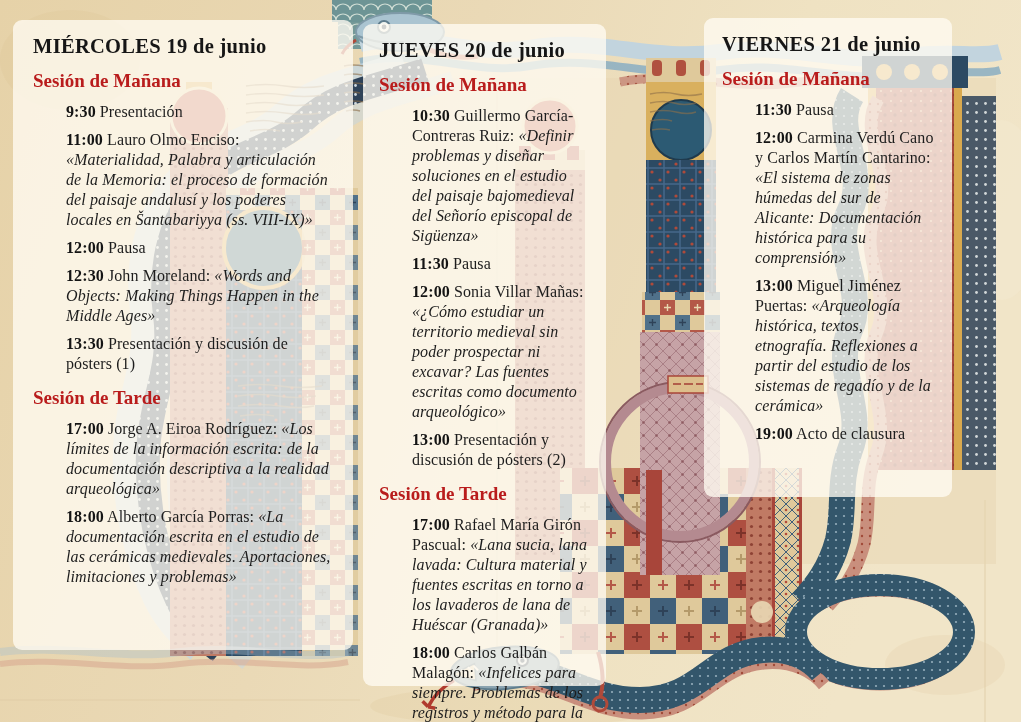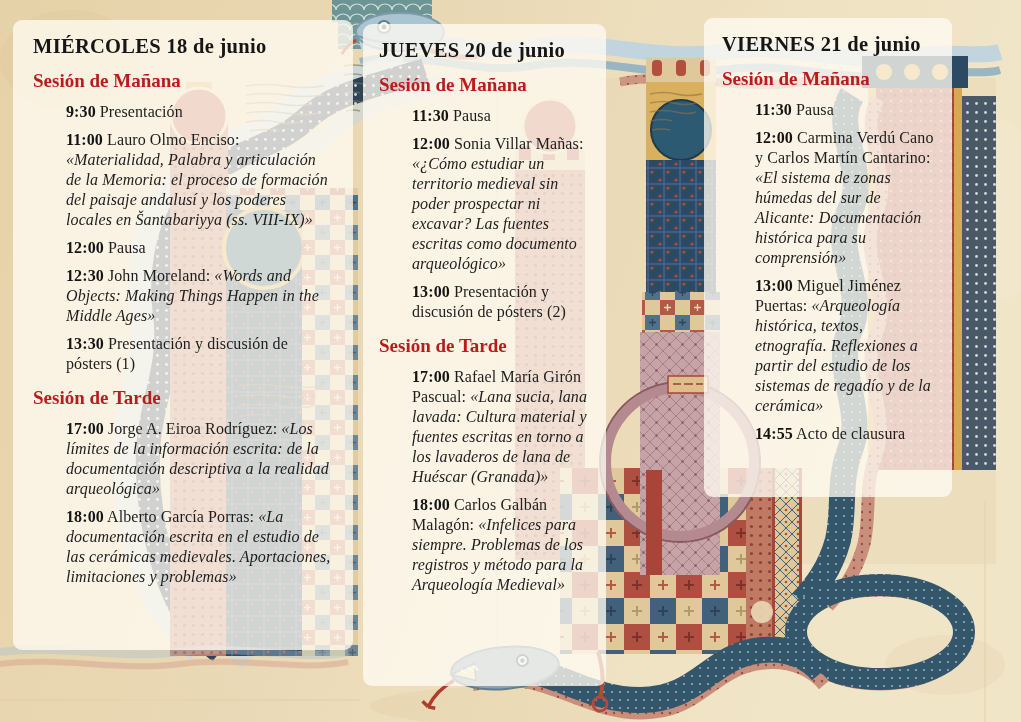--- a/index.html
+++ b/index.html
@@ -231,51 +231,52 @@
 
     <g stroke="#8d6f4a" stroke-width="1.4" fill="none" opacity="0.6">
       <path d="M246,86 q20,-3 39,0 t39,0 M246,95 q20,-3 39,0 t39,0 M246,104 q20,-3 35,0 t31,0 M246,113 q20,-3 39,0 t35,0 M246,122 q20,-3 30,0 t26,0 M250,131 q16,-3 30,0"></path>
       <path d="M344,66 q8,-2 20,0 M344,75 q8,-2 18,0 M344,84 q8,-2 20,0 M344,93 q8,-2 16,0 M344,102 q8,-2 20,0 M346,111 q8,-2 14,0"></path>
       <path d="M650,94 q14,-3 26,0 t26,0 M650,103 q14,-3 24,0 t22,0 M650,112 q14,-3 26,0 t20,0 M650,121 q14,-3 22,0 M652,130 q10,-2 18,0"></path>
       <path d="M238,386 q22,-3 42,0 t42,0 M238,396 q22,-3 40,0 t38,0 M238,406 q22,-3 42,0 t34,0 M240,416 q18,-3 34,0"></path>
     </g>
   </svg>
 
   <section id="panel-wed" class="panel">
-    <h1 class="day">MIÉRCOLES 18 de junio</h1>
+    <h1 class="day">MIÉRCOLES 19 de junio</h1>
     <div class="sections">
         <h2 class="section-title">Sesión de Mañana</h2>
         <p class="event"><strong>9:30</strong> Presentación</p>
         <p class="event"><strong>11:00</strong> Lauro Olmo Enciso: <em>«Materialidad, Palabra y articulación de la Memoria: el proceso de formación del paisaje andalusí y los poderes locales en Šantabariyya (ss. VIII-IX)»</em></p>
         <p class="event"><strong>12:00</strong> Pausa</p>
         <p class="event"><strong>12:30</strong> John Moreland: <em>«Words and Objects: Making Things Happen in the Middle Ages»</em></p>
         <p class="event"><strong>13:30</strong> Presentación y discusión de pósters (1)</p>
         <h2 class="section-title">Sesión de Tarde</h2>
         <p class="event"><strong>17:00</strong> Jorge A. Eiroa Rodríguez: <em>«Los límites de la información escrita: de la documentación descriptiva a la realidad arqueológica»</em></p>
         <p class="event"><strong>18:00</strong> Alberto García Porras: <em>«La documentación escrita en el estudio de las cerámicas medievales. Aportaciones, limitaciones y problemas»</em></p>
       </div>
   </section>
 
   <section id="panel-thu" class="panel">
     <h1 class="day">JUEVES 20 de junio</h1>
     <div class="sections">
         <h2 class="section-title">Sesión de Mañana</h2>
+        <p class="event"><strong>10:30</strong> Guillermo García-Contreras Ruiz: <em>«Definir problemas y diseñar soluciones en el estudio del paisaje bajomedieval del Señorío episcopal de Sigüenza»</em></p>
         <p class="event"><strong>11:30</strong> Pausa</p>
         <p class="event"><strong>12:00</strong> Sonia Villar Mañas: <em>«¿Cómo estudiar un territorio medieval sin poder prospectar ni excavar? Las fuentes escritas como documento arqueológico»</em></p>
         <p class="event"><strong>13:00</strong> Presentación y discusión de pósters (2)</p>
         <h2 class="section-title">Sesión de Tarde</h2>
         <p class="event"><strong>17:00</strong> Rafael María Girón Pascual: <em>«Lana sucia, lana lavada: Cultura material y fuentes escritas en torno a los lavaderos de lana de Huéscar (Granada)»</em></p>
         <p class="event"><strong>18:00</strong> Carlos Galbán Malagón: <em>«Infelices para siempre. Problemas de los registros y método para la Arqueología Medieval»</em></p>
       </div>
   </section>
 
   <section id="panel-fri" class="panel">
     <h1 class="day">VIERNES 21 de junio</h1>
     <div class="sections">
         <h2 class="section-title">Sesión de Mañana</h2>
         <p class="event"><strong>11:30</strong> Pausa</p>
         <p class="event"><strong>12:00</strong> Carmina Verdú Cano y Carlos Martín Cantarino: <em>«El sistema de zonas húmedas del sur de Alicante: Documentación histórica para su comprensión»</em></p>
         <p class="event"><strong>13:00</strong> Miguel Jiménez Puertas: <em>«Arqueología histórica, textos, etnografía. Reflexiones a partir del estudio de los sistemas de regadío y de la cerámica»</em></p>
-        <p class="event"><strong>14:55</strong> Acto de clausura</p>
+        <p class="event"><strong>19:00</strong> Acto de clausura</p>
       </div>
   </section>
 
 </div>
 
 </body></html>

